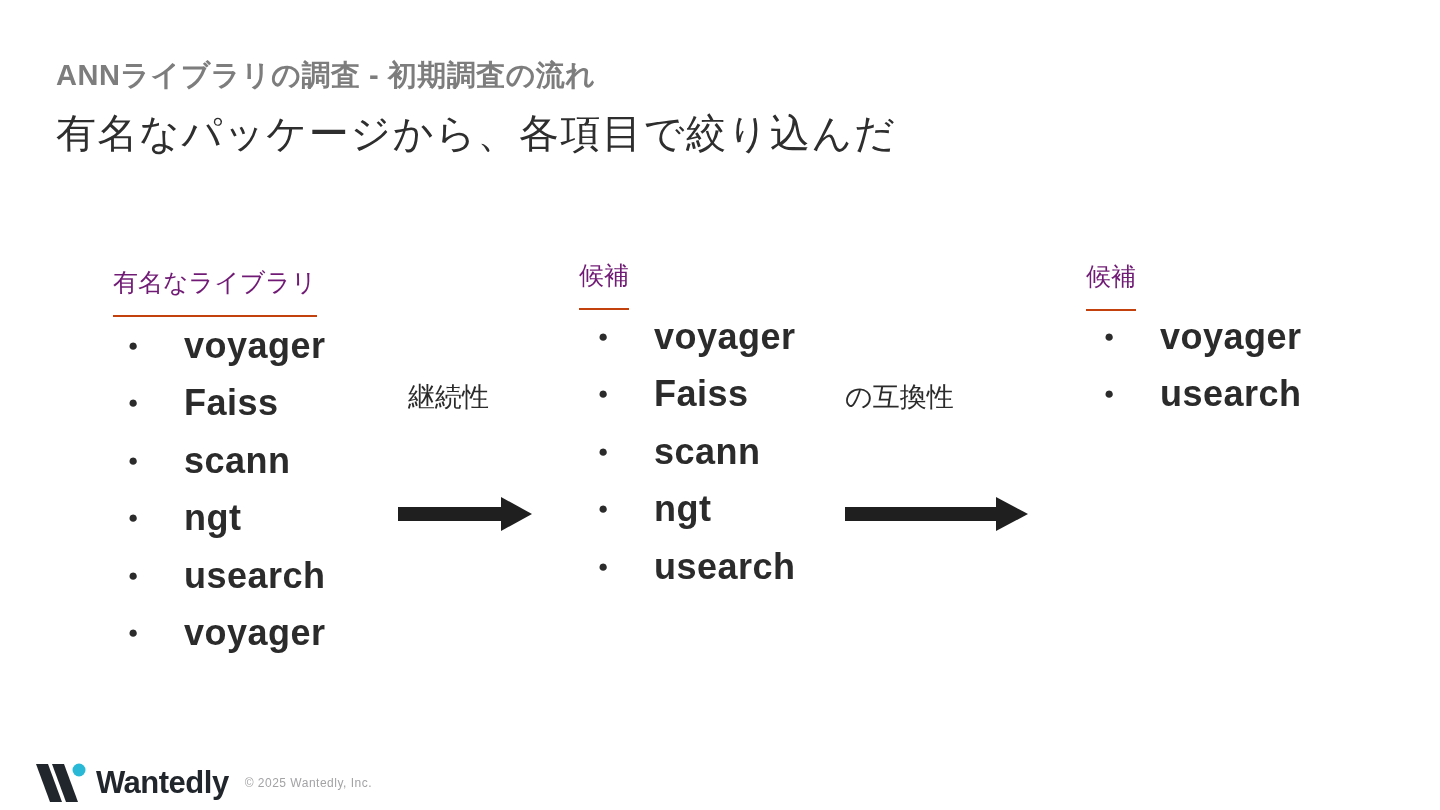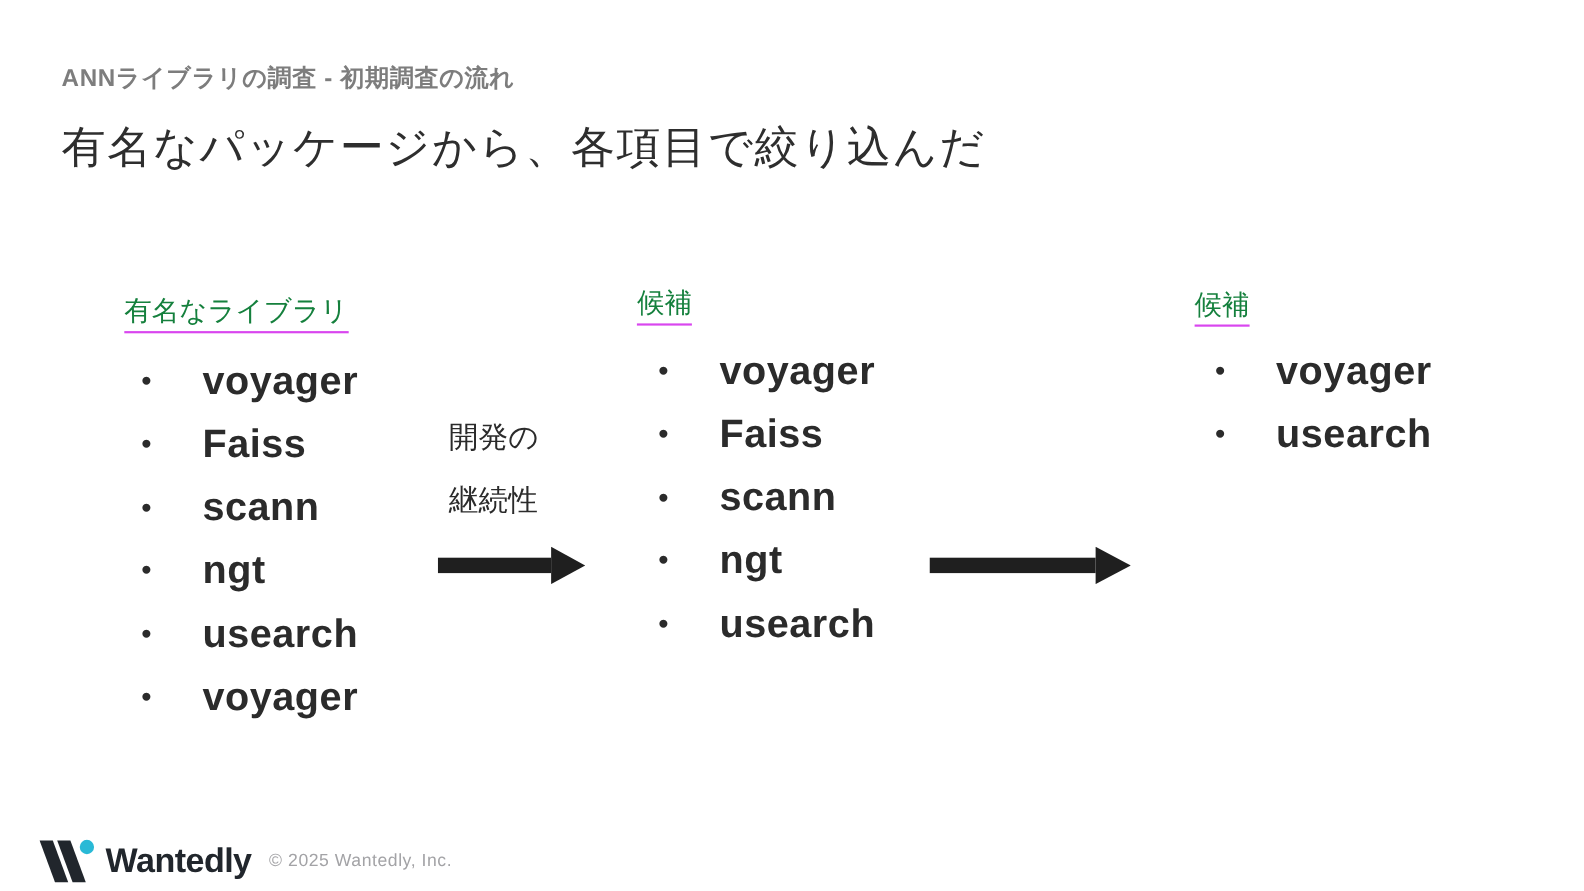--- a/index.html
+++ b/index.html
@@ -13,21 +13,21 @@
     height: 810px;
     overflow: hidden;
     font-family: "Liberation Sans", "DejaVu Sans", sans-serif;
     color: #2b2b2b;
   }
 
   .kicker {
     position: absolute;
     left: 56px;
     top: 56px;
-    font-size: 22px;
+    font-size: 29px;
     font-weight: 700;
     letter-spacing: 0.5px;
     color: #7d7d7d;
     white-space: nowrap;
   }
 
   .title {
     position: absolute;
     left: 56px;
     top: 106px;
@@ -35,23 +35,23 @@
     font-weight: 400;
     letter-spacing: 1.5px;
     color: #2e2e2e;
     white-space: nowrap;
   }
 
   .col-heading {
     position: absolute;
     font-size: 25px;
     font-weight: 400;
-    color: #15803d;
-    padding-bottom: 2px;
-    border-bottom: 2px solid #d946ef;
+    color: #701a75;
+    padding-bottom: 16px;
+    border-bottom: 2px solid #c2410c;
     white-space: nowrap;
   }
   #col1-heading { left: 113px; top: 266px; }
   #col2-heading { left: 579px; top: 259px; }
   #col3-heading { left: 1086px; top: 260px; }
 
   .list {
     position: absolute;
   }
   #col1-list { left: 128px; top: 317px; }
@@ -109,21 +109,21 @@
   .logo-word {
     margin-left: 9px;
     font-size: 31px;
     font-weight: 700;
     letter-spacing: -0.5px;
     color: #21262c;
     white-space: nowrap;
   }
   .copyright {
     margin-left: 16px;
-    font-size: 16px;
+    font-size: 12px;
     letter-spacing: 0.5px;
     color: #a3a3a6;
     white-space: nowrap;
   }
 </style>
 </head>
 <body>
 
 <div class="kicker">ANNライブラリの調査 - 初期調査の流れ</div>
 <div class="title">有名なパッケージから、各項目で絞り込んだ</div>
@@ -150,21 +150,20 @@
     <span class="dot">●</span>
     <span class="li-text">usearch</span>
   </div>
   <div class="li">
     <span class="dot">●</span>
     <span class="li-text">voyager</span>
   </div>
 </div>
 
 <div class="t-label" id="t1-label">
-  <div>開発の</div>
   <div>継続性</div>
 </div>
 <div class="arrow" id="arrow1">
   <svg width="134" height="34" viewBox="0 0 134 34" xmlns="http://www.w3.org/2000/svg">
     <rect class="arrow-shape" x="0" y="10" width="103" height="14"></rect>
     <polygon class="arrow-shape" points="103,0 134,17 103,34"></polygon>
   </svg>
 </div>
 
 <div class="col-heading" id="col2-heading">候補</div>
@@ -185,20 +184,21 @@
     <span class="dot">●</span>
     <span class="li-text">ngt</span>
   </div>
   <div class="li">
     <span class="dot">●</span>
     <span class="li-text">usearch</span>
   </div>
 </div>
 
 <div class="t-label" id="t2-label">
+  <div>の互換性</div>
 </div>
 <div class="arrow" id="arrow2">
   <svg width="183" height="34" viewBox="0 0 183 34" xmlns="http://www.w3.org/2000/svg">
     <rect class="arrow-shape" x="0" y="10" width="151" height="14"></rect>
     <polygon class="arrow-shape" points="151,0 183,17 151,34"></polygon>
   </svg>
 </div>
 
 <div class="col-heading" id="col3-heading">候補</div>
 <div class="list" id="col3-list">

